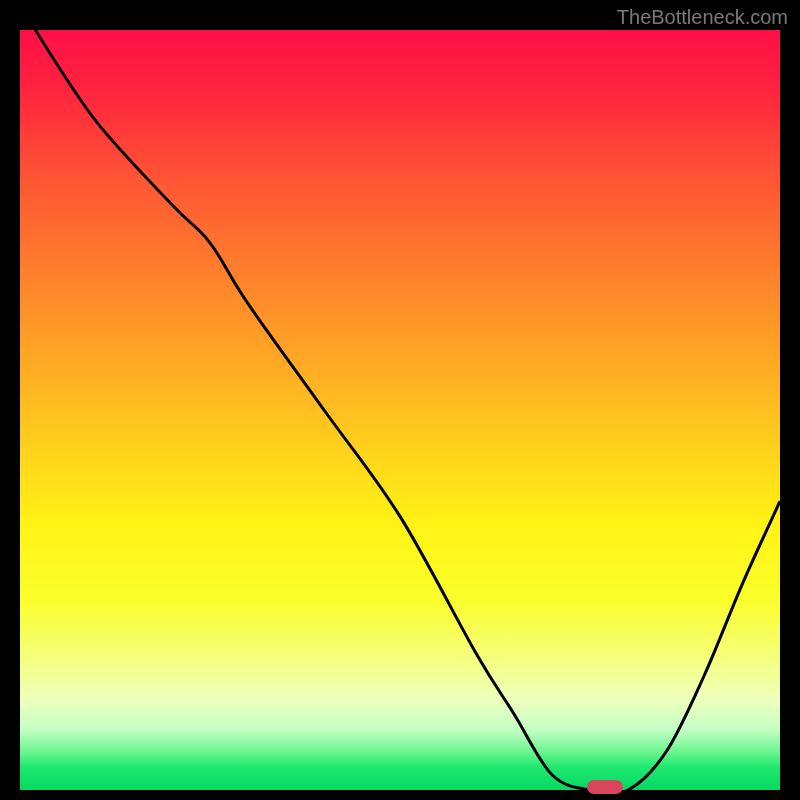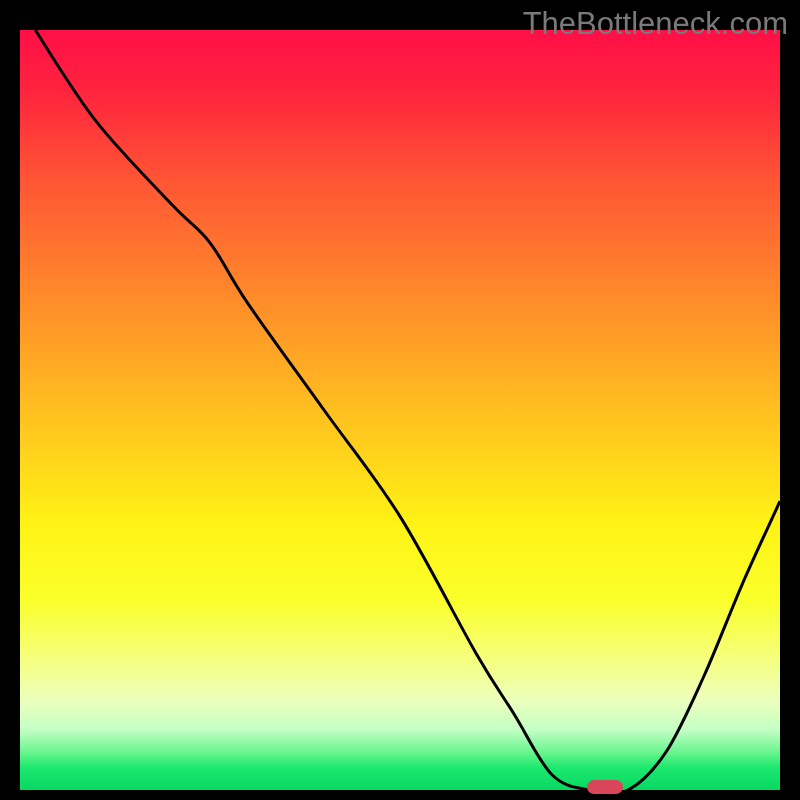--- a/index.html
+++ b/index.html
@@ -14,21 +14,21 @@
     position: relative;
     width: 800px;
     height: 800px;
     background: #000;
   }
   .watermark {
     position: absolute;
     top: 6px;
     right: 12px;
     color: #7a7a7a;
-    font-size: 31px;
+    font-size: 20px;
     font-weight: 500;
     z-index: 10;
   }
   .plot-area {
     position: absolute;
     left: 20px;
     top: 30px;
     width: 760px;
     height: 760px;
     background: linear-gradient(to bottom,

